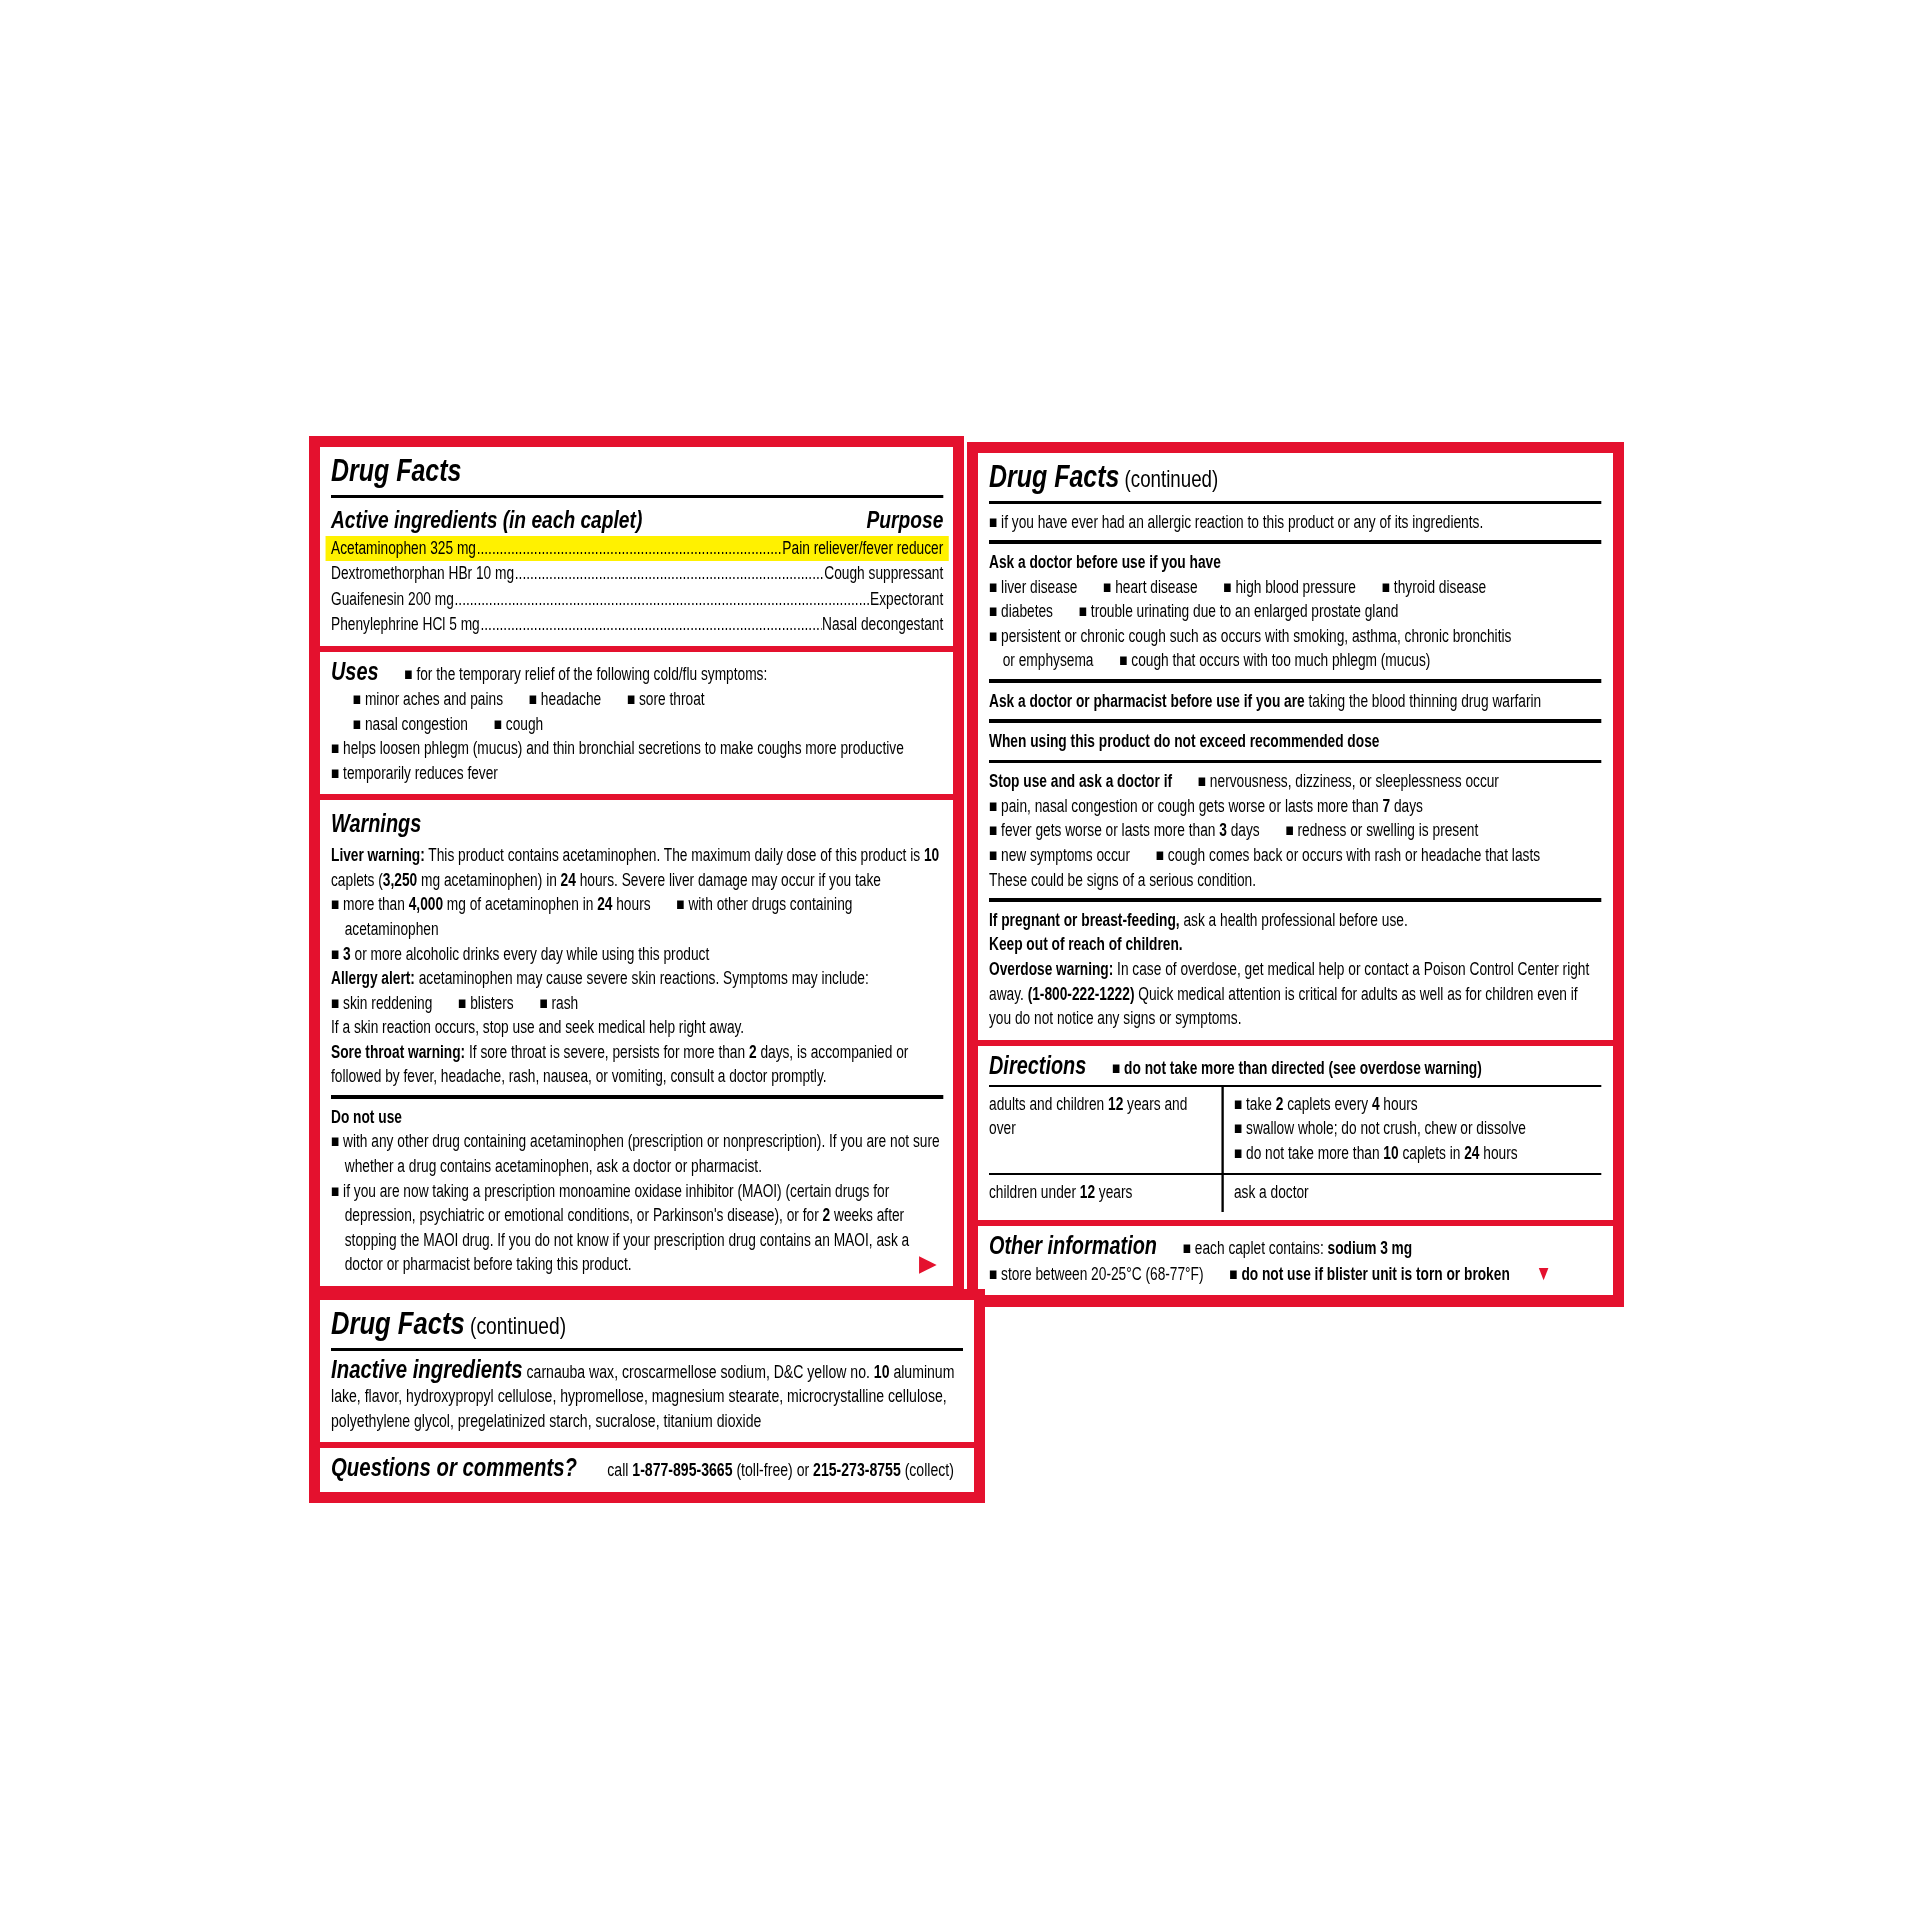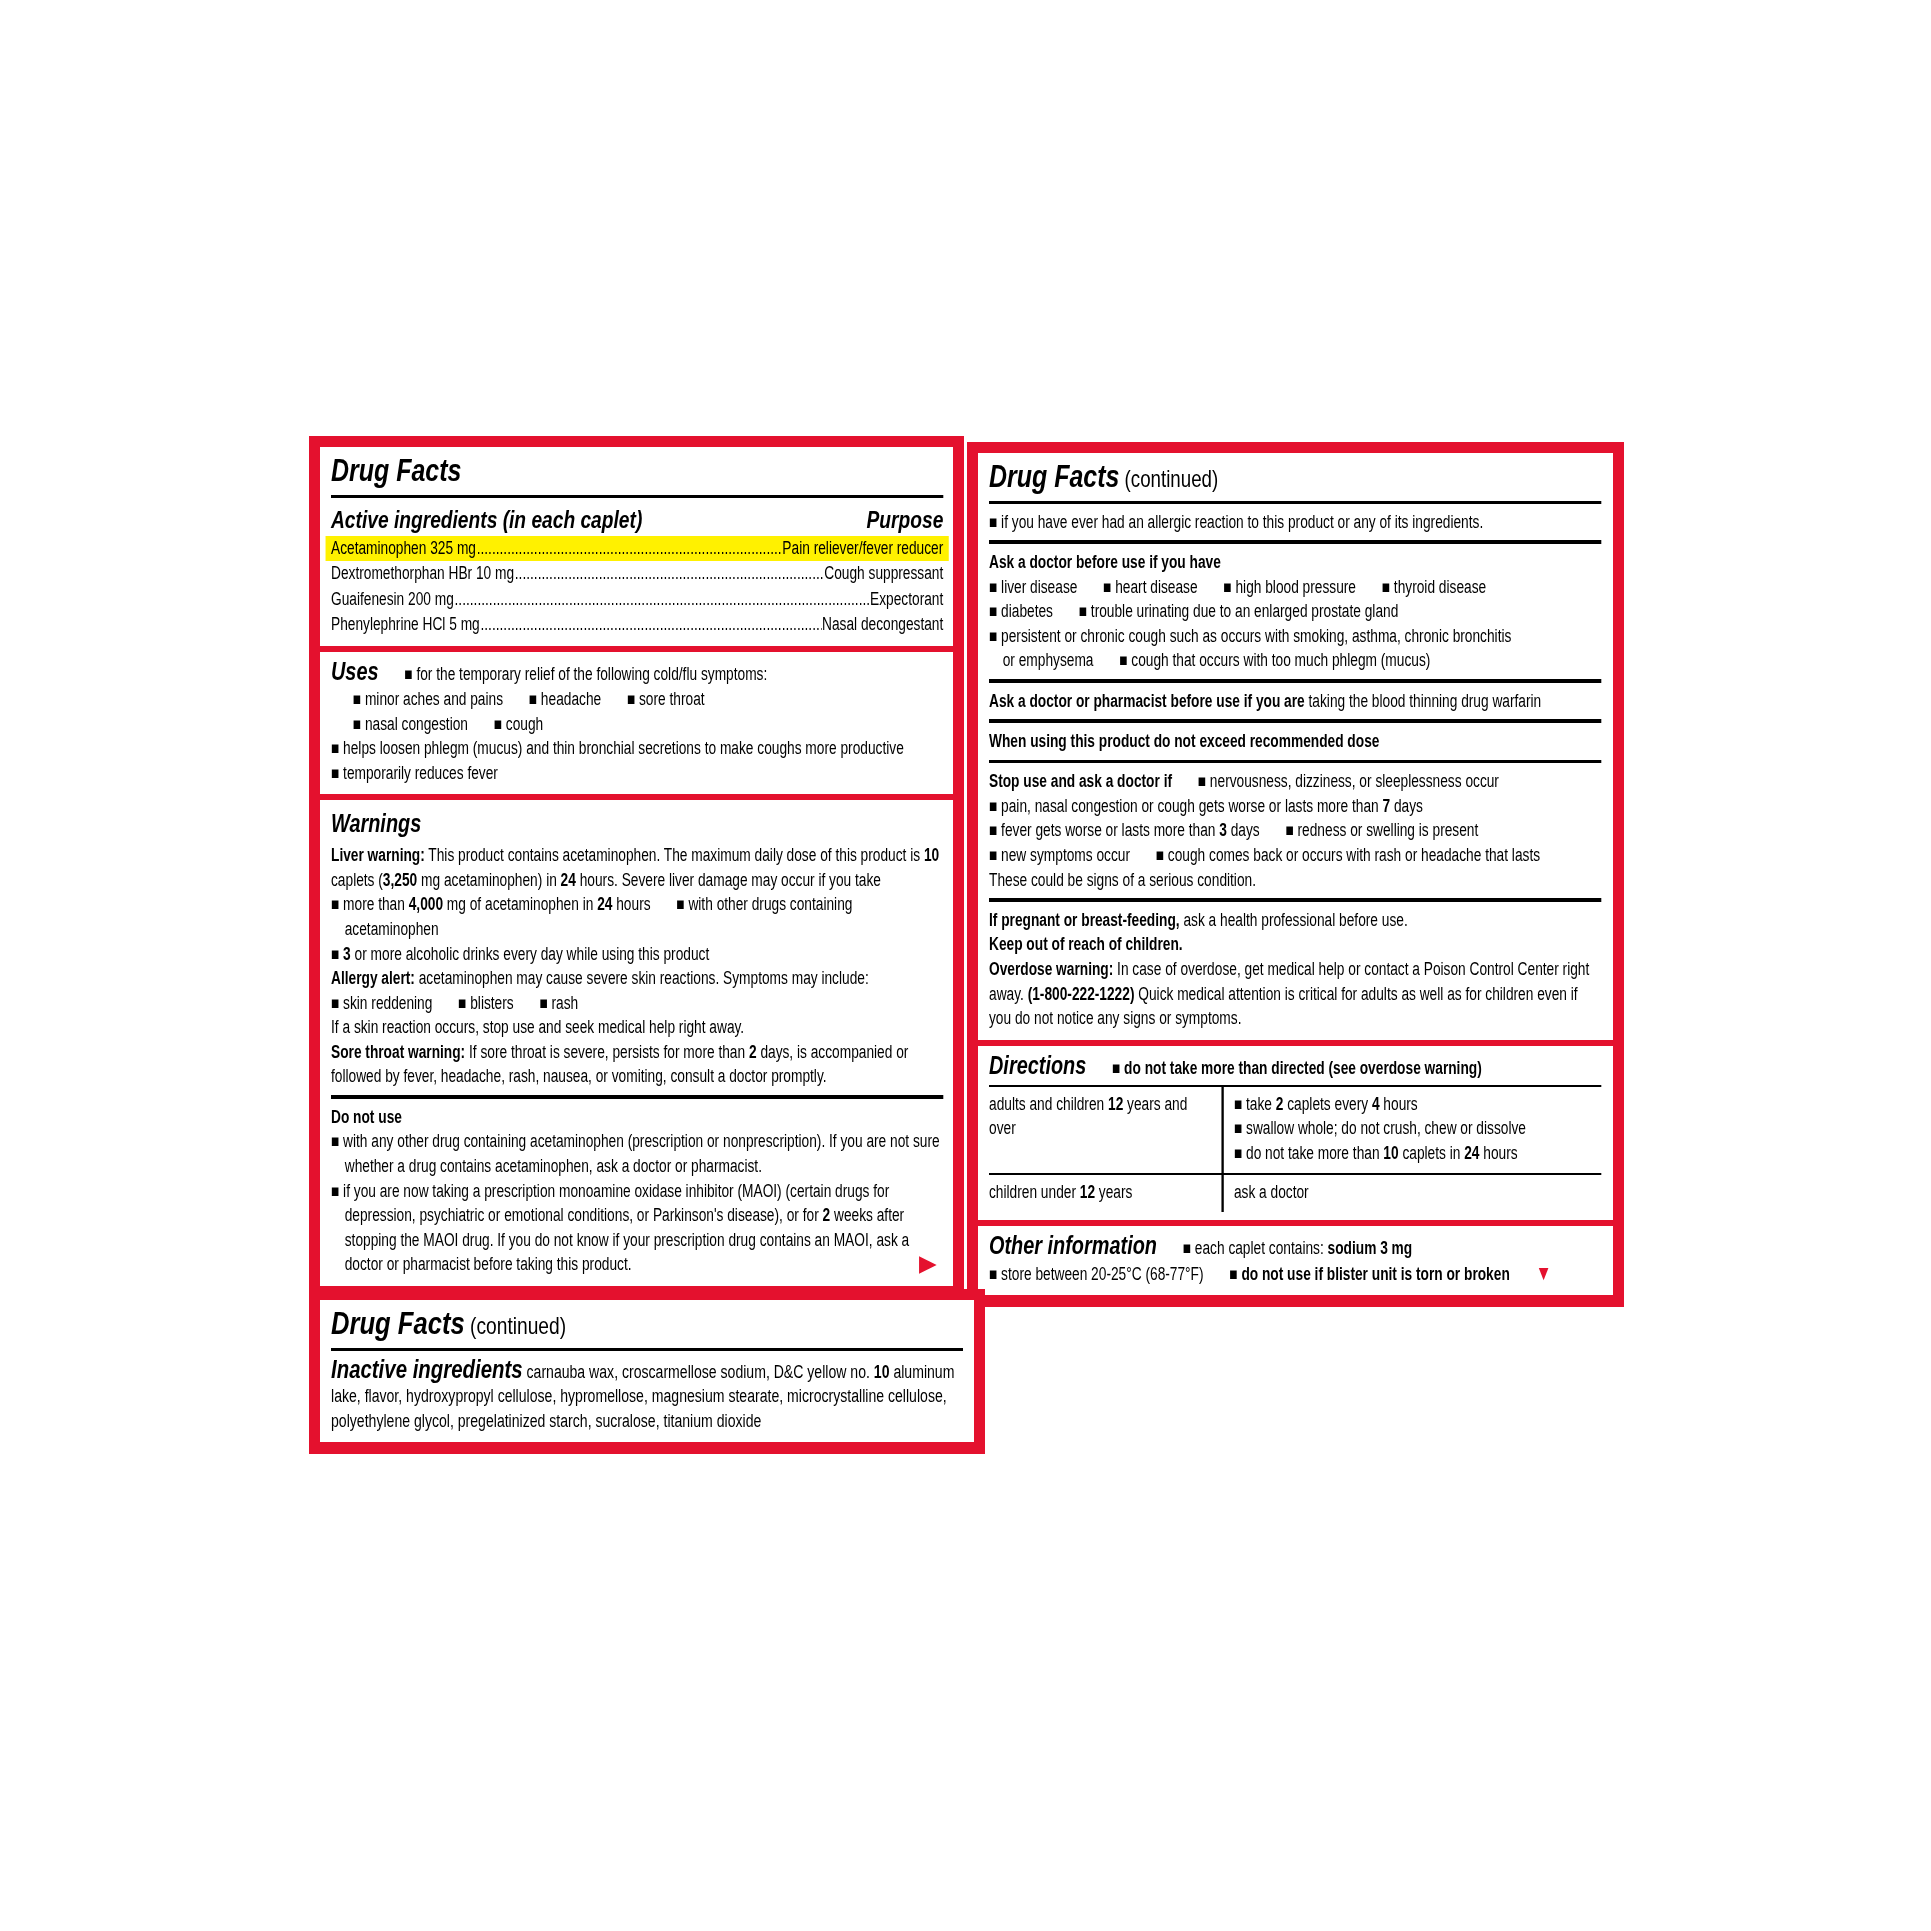--- a/index.html
+++ b/index.html
@@ -182,15 +182,20 @@
 <section class="frame" style="left:309px;top:1289px;width:676px;">
 
   <div class="box">
     <div class="cx2">
       <div class="para headline"><span class="ti">Drug Facts</span><span class="cont"> (continued)</span></div>
       <div class="trule"></div>
       <div class="para"><span class="ih">Inactive ingredients</span><span>  carnauba wax, croscarmellose sodium, D&amp;C yellow no. </span><span class="b">10</span><span> aluminum lake, flavor, hydroxypropyl cellulose, hypromellose, magnesium stearate, microcrystalline cellulose, polyethylene glycol, pregelatinized starch, sucralose, titanium dioxide</span></div>
     </div>
   </div>
 
+  <div class="box">
+    <div class="cx2">
+      <div class="para"><span class="ih">Questions or comments?</span><span class="gap"> call </span><span class="b">1-877-895-3665</span><span> (toll-free) or </span><span class="b">215-273-8755</span><span> (collect)</span></div>
+    </div>
+  </div>
 
 </section>
 
 
 </body></html>

